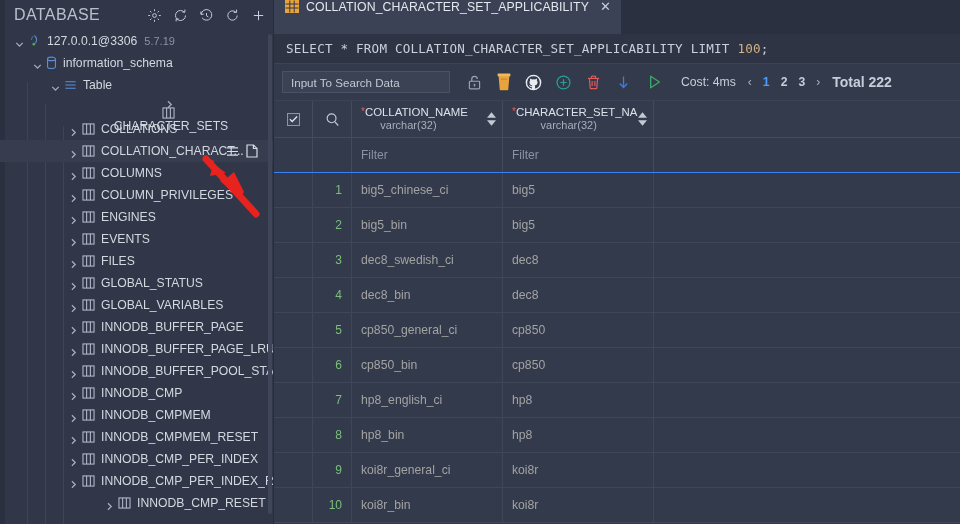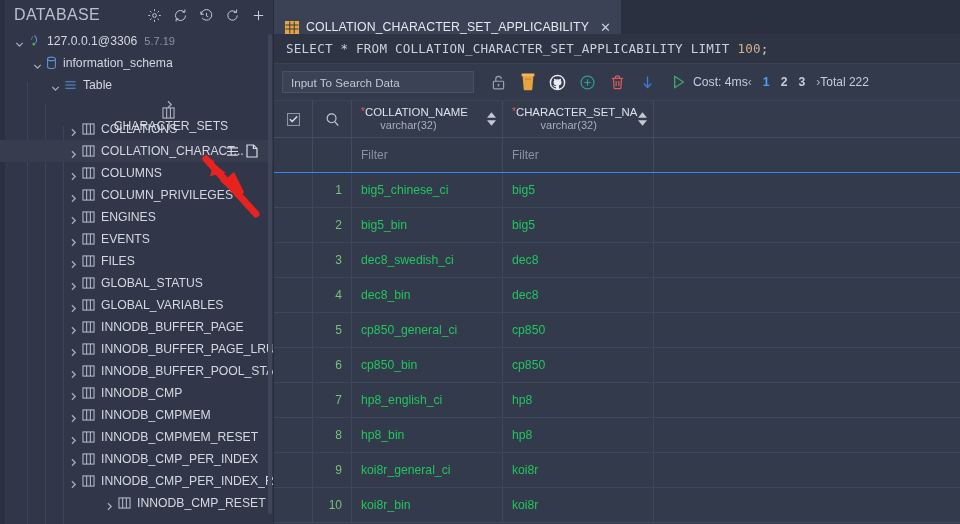--- a/index.html
+++ b/index.html
@@ -63,21 +63,21 @@
   }
   .side-scroll {
     position: absolute; right: 2px; top: 34px; width: 4px; height: 480px;
     background: #3f465a; border-radius: 2px;
   }
 
   
   #main { flex: 1; height: 524px; background: #333a4b; position: relative; }
   .tabbar { height: 34px; background: #2b3040; display: flex; align-items: stretch; }
   .tab {
-    display: flex; align-items: flex-end; gap: 7px;
+    display: flex; align-items: flex-start; gap: 7px;
     padding: 0 10px 0 11px; background: #3b4255;
     position: relative;
   }
   .tab-label { font-size: 12.3px; color: #e4e8ee; letter-spacing: .1px; }
   .tab-close { font-size: 13px; color: #c8cdd8; margin-left: 4px; cursor: pointer; line-height: 1; }
 
   .sqlbar {
     height: 30px; background: #2e3443;
     border-bottom: 1px solid #3d4356;
     display: flex; align-items: center; padding-left: 12px;
@@ -87,38 +87,38 @@
     font-size: 12.6px; color: #c9d0dc; white-space: pre;
     letter-spacing: .2px;
   }
   .sql .num { color: #d2b48c; }
 
   .toolbar {
     height: 36px; display: flex; align-items: center;
     padding-left: 8px; gap: 0; background: #333a4b;
   }
   .search {
-    width: 192px; height: 22px; background: #3a4considered;
+    width: 168px; height: 22px; background: #3a4considered;
     background: #3b4254; border: 1px solid #4a5166;
     display: flex; align-items: center; padding: 0 8px;
   }
   .search input {
     width: 100%; background: transparent; border: none; outline: none;
     font-size: 11.6px; color: #c3c9d4;
     font-family: "Liberation Sans", sans-serif;
   }
   .search input::placeholder { color: #c3c9d4; }
   .tb-icons { display: flex; align-items: center; gap: 13px; margin-left: 16px; }
-  .tb-right { display: flex; align-items: center; margin-left: 6px; gap: 0; }
+  .tb-right { display: flex; align-items: center; margin-left: 18px; gap: 12px; }
   .cost { font-size: 12.2px; color: #c7cdd8; }
   .pager { display: flex; align-items: center; gap: 11px; }
   .pg { font-size: 12.2px; color: #c7cdd8; cursor: pointer; font-weight: bold; }
   .pg.active { color: #4a9eff; }
   .chev { color: #aab1be; font-size: 12px; cursor: pointer; }
-  .total { font-size: 12px; color: #c7cdd8; }
+  .total { font-size: 14px; color: #c7cdd8; font-weight: bold; }
 
   
   .grid { position: relative; }
   .ghead {
     height: 38px; display: flex; align-items: stretch;
     background: #343b4d; border-bottom: 1px solid #444b5e;
     border-top: 1px solid #3d4356;
   }
   .gcell { border-right: 1px solid #444b5e; display: flex; align-items: center; }
   .c-check { width: 39px; justify-content: center; }
@@ -145,21 +145,21 @@
   .grow { height: 35px; display: flex; align-items: stretch; border-bottom: 1px solid #3f465a; }
   .r-blank { width: 39px; border-right: 1px solid #3f465a; }
   .r-num {
     width: 39px; border-right: 1px solid #3f465a;
     display: flex; align-items: center; justify-content: flex-end;
     padding-right: 9px; font-size: 12px; color: #7bbf7b;
   }
   .r-cell {
     width: 151px; border-right: 1px solid #3f465a;
     display: flex; align-items: center; padding-left: 9px;
-    font-size: 12.2px; color: #22c55e;
+    font-size: 12.2px; color: #a3a3a3;
   }
 
   .arrow-annot { position: absolute; left: 196px; top: 152px; pointer-events: none; }
 </style>
 </head>
 <body>
 
 <div id="app">
 
   <div id="sidebar">

